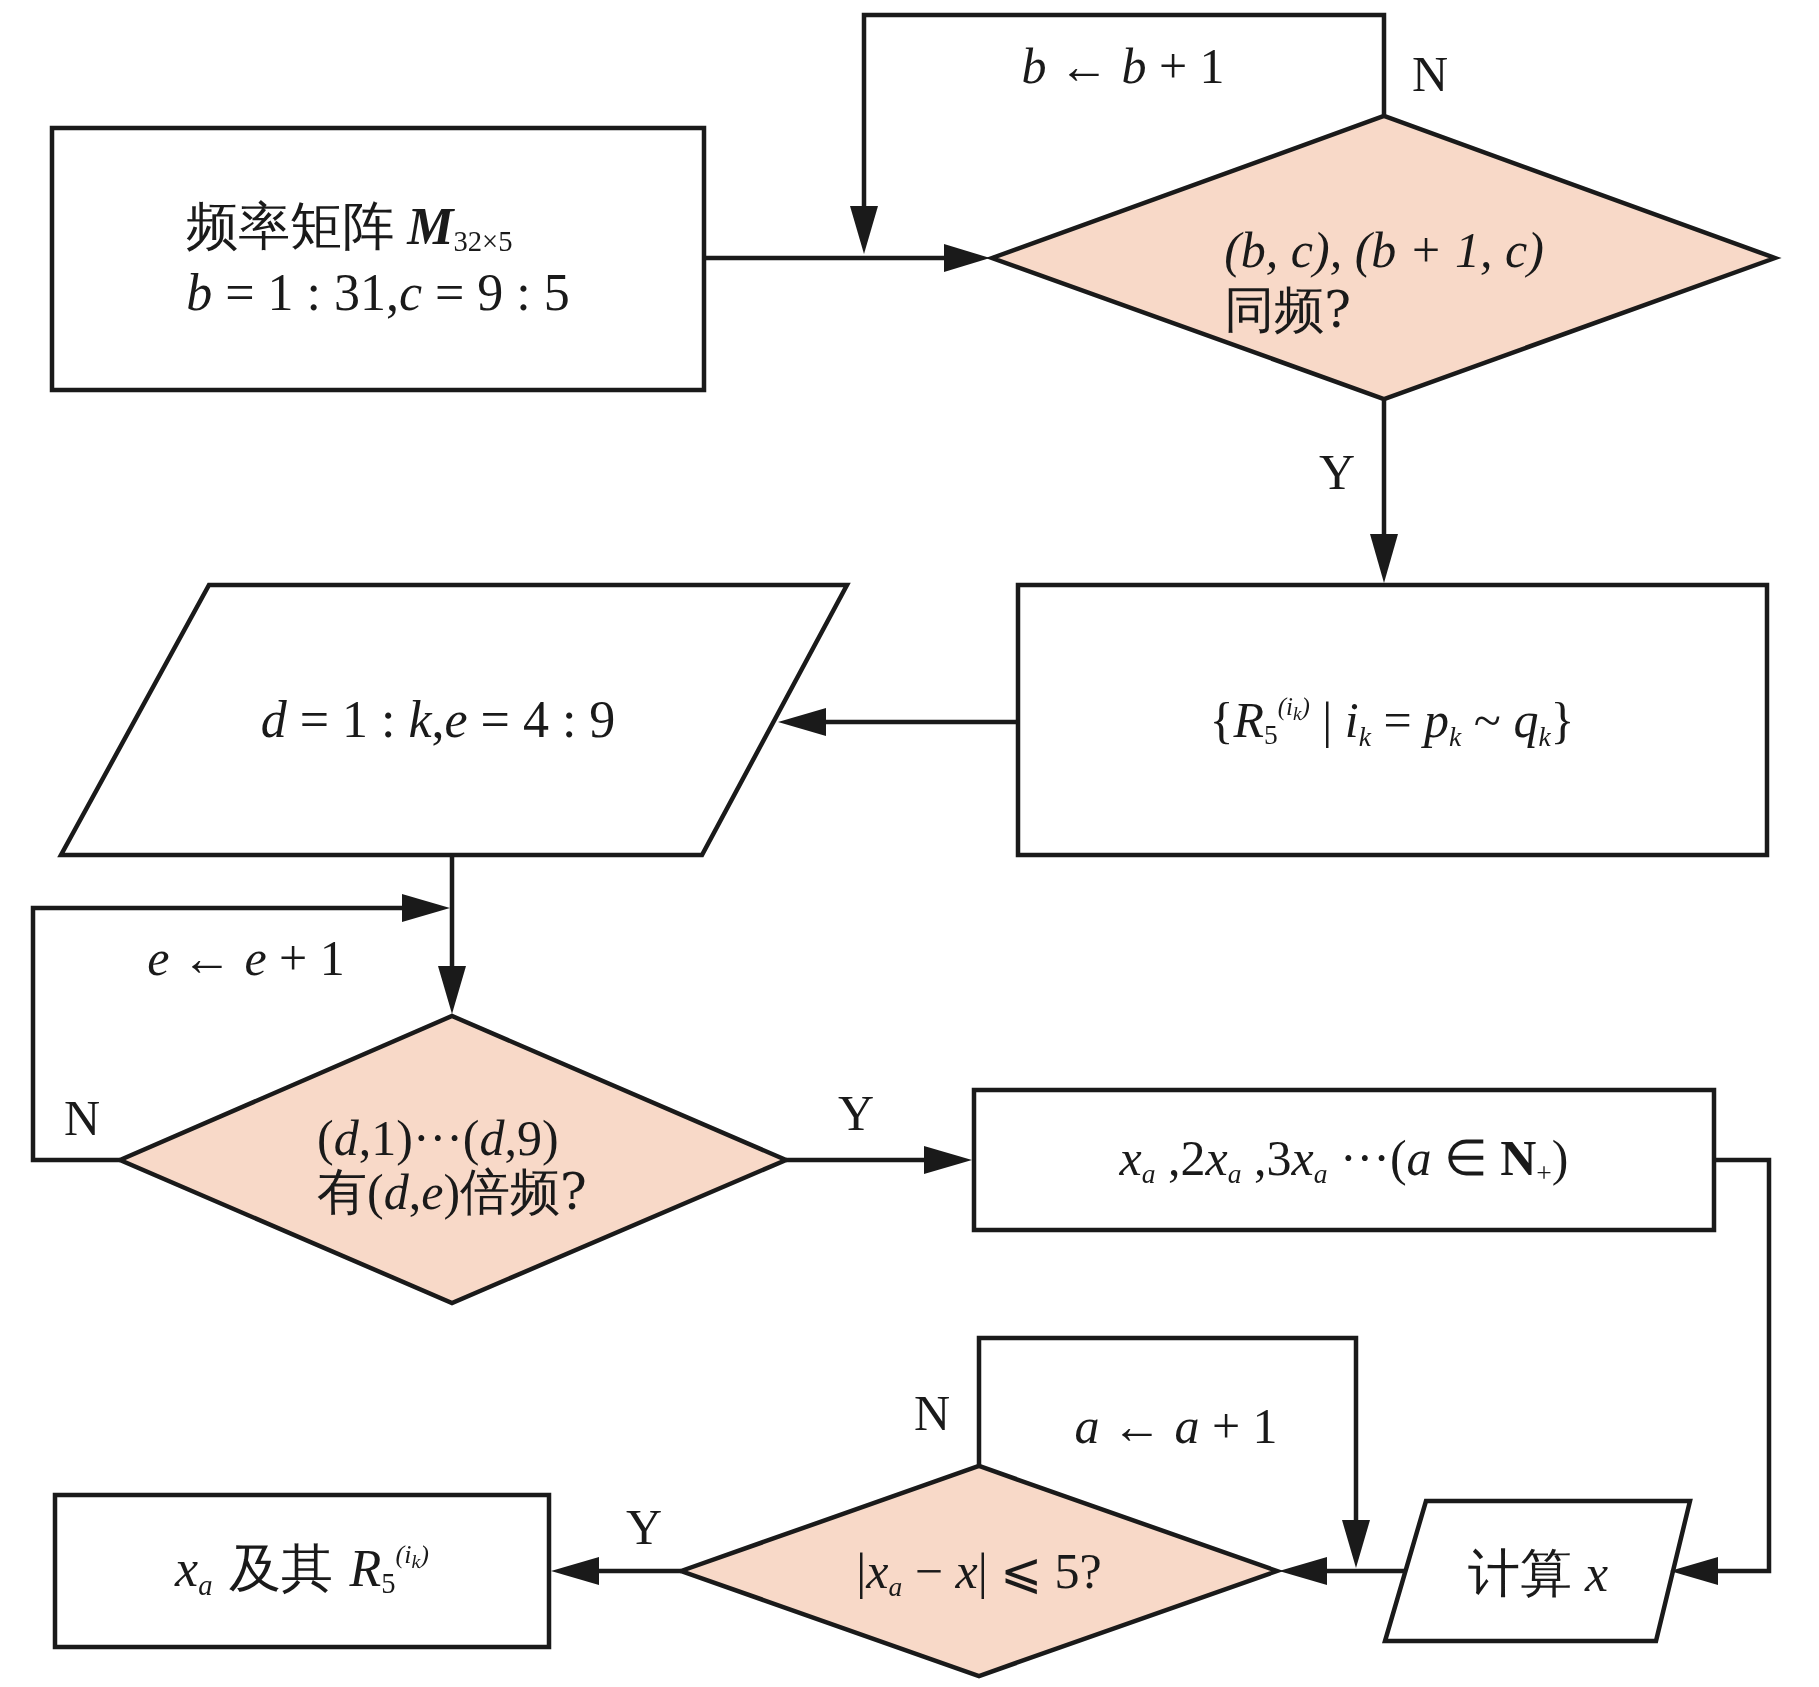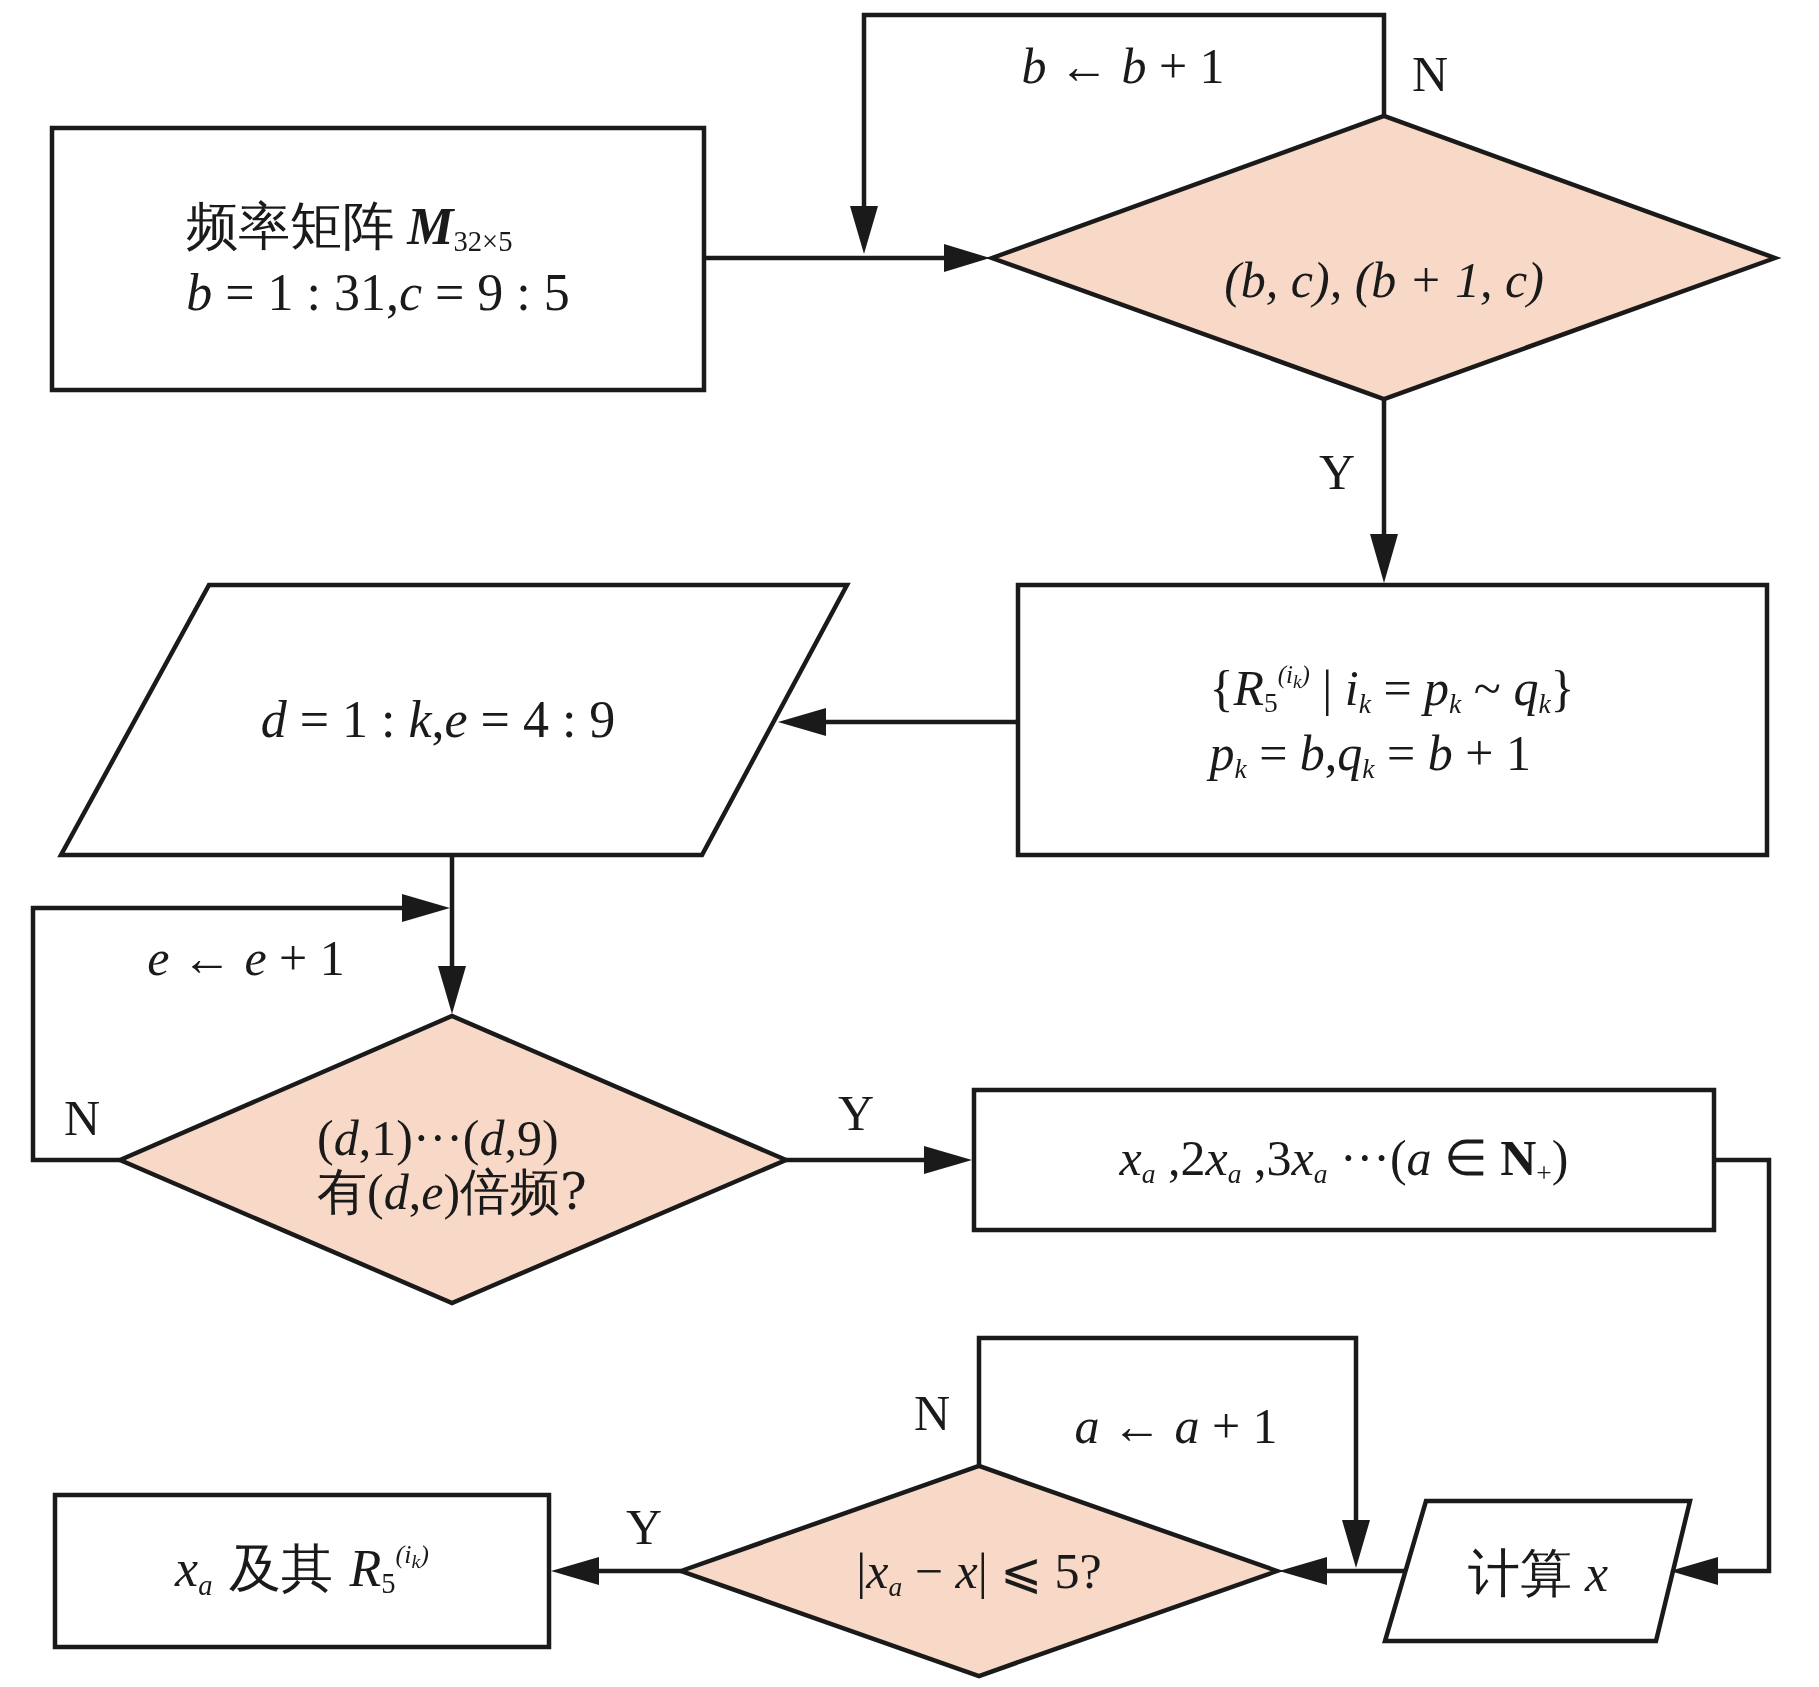--- a/index.html
+++ b/index.html
@@ -76,34 +76,32 @@
     <span class="cn">频率矩阵</span>
     <span class="bold math">M</span><span class="sub">32×5</span>
   </span>
   <span class="line-block">
     <span class="math">b</span><span> = 1 : 31,</span><span class="math">c</span><span> = 9 : 5</span>
   </span>
 </div>
 
 <div class="lbl center med" style="left:1384px; top:280px;">
   <span class="line-block math">(b, c), (b + 1, c)</span>
+  <span class="line-block cn">同频?</span>
 </div>
 
 <div class="lbl center med" style="left:1123px; top:66px;">
   <span class="math">b</span><span> ← </span><span class="math">b</span><span> + 1</span>
 </div>
 <div class="lbl center med" style="left:1430px; top:74px;">N</div>
 <div class="lbl center med" style="left:1337px; top:472px;">Y</div>
 
 <div class="lbl center med" style="left:1392px; top:722px;">
   <span class="line-block">
     <span>{</span><span class="math">R</span><span class="sub">5</span><span class="sup">(i</span><span class="sup" style="font-size:0.38em">k</span><span class="sup">)</span><span> | </span><span class="math">i</span><span class="subi">k</span><span> = </span><span class="math">p</span><span class="subi">k</span><span> ~ </span><span class="math">q</span><span class="subi">k</span><span>}</span>
-  </span>
-  <span class="line-block">
-    <span class="math">p</span><span class="subi">k</span><span> = </span><span class="math">b</span><span>,</span><span class="math">q</span><span class="subi">k</span><span> = </span><span class="math">b</span><span> + 1</span>
   </span>
 </div>
 
 <div class="lbl center big" style="left:438px; top:720px;">
   <span class="line-block">
     <span class="math">d</span><span> = 1 : </span><span class="math">k</span><span>,</span><span class="math">e</span><span> = 4 : 9</span>
   </span>
 </div>
 
 <div class="lbl center med" style="left:246px; top:958px;">

